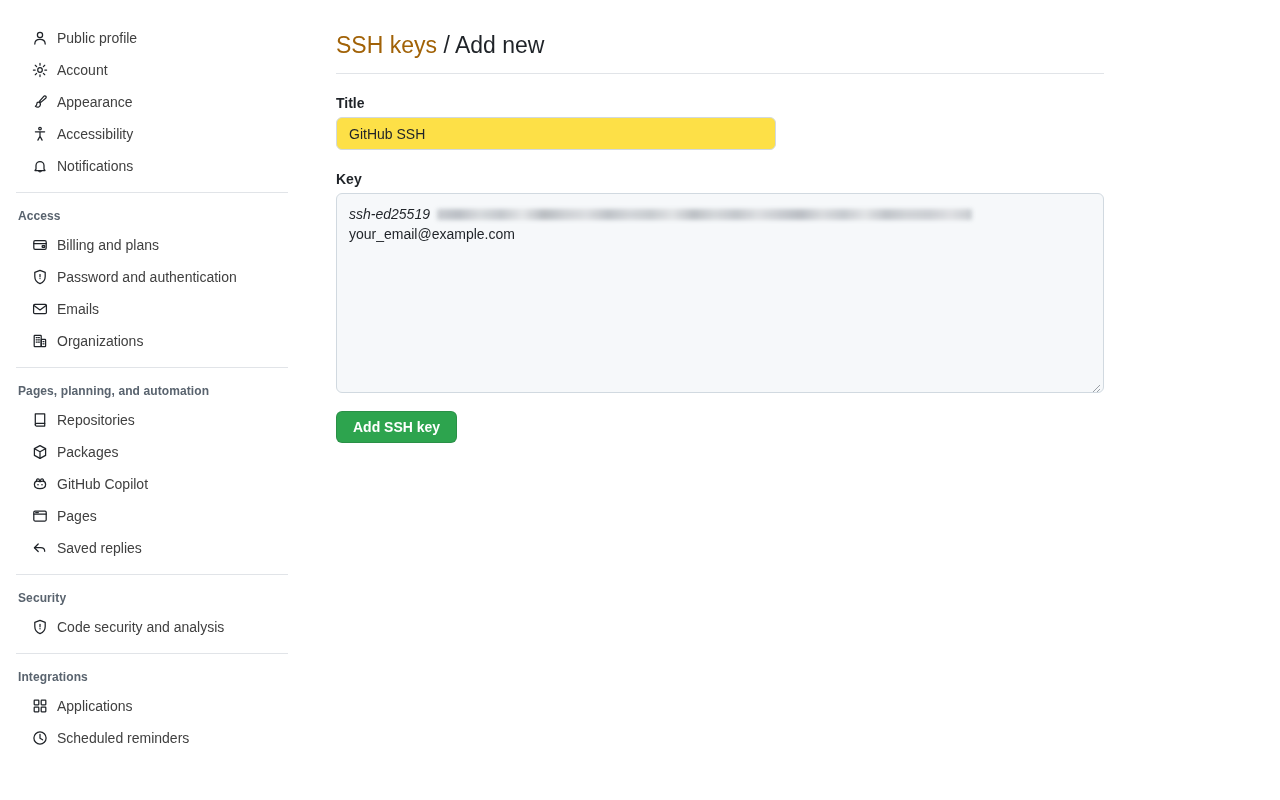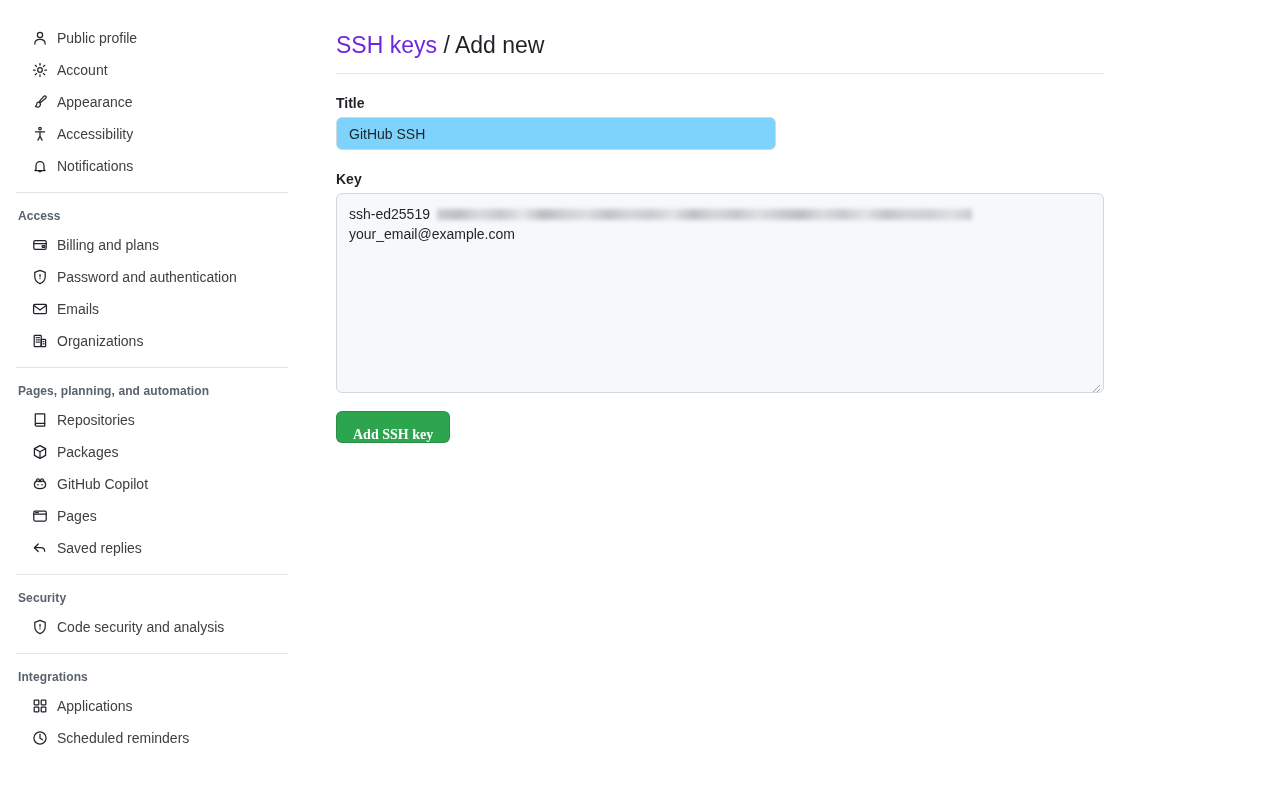--- a/index.html
+++ b/index.html
@@ -89,21 +89,21 @@
   .page-head {
     padding-top: 16px;
     font-size: 23px;
     font-weight: normal;
     line-height: 1.3;
     padding-bottom: 12px;
     border-bottom: 1px solid #e1e4e8;
     width: 768px;
   }
   .page-head .link {
-    color: #6d28d9;
+    color: #a16207;
     text-decoration: none;
     cursor: pointer;
   }
   .page-head .sep { color: #1f2328; }
   .page-head .cur { color: #1f2328; }
 
   .field-label {
     font-size: 14px;
     font-weight: bold;
     margin-top: 21px;
@@ -111,21 +111,21 @@
     display: block;
   }
   .text-input {
     display: block;
     width: 440px;
     height: 33px;
     padding: 5px 12px;
     font-size: 14px;
     font-family: "Liberation Sans", sans-serif;
     color: #1f2328;
-    background: #7dd3fc;
+    background: #fde047;
     border: 1px solid #d1d9e0;
     border-radius: 6px;
     outline: none;
   }
   .key-box {
     position: relative;
     width: 768px;
     height: 200px;
     background: #f6f8fa;
     border: 1px solid #d1d9e0;
@@ -137,21 +137,21 @@
     color: #1f2328;
     overflow: hidden;
     cursor: text;
   }
   .key-line1 {
     display: flex;
     align-items: center;
     white-space: nowrap;
     height: 20px;
   }
-  .key-prefix { flex: 0 0 auto; }
+  .key-prefix { flex: 0 0 auto; font-style: italic; }
   .blur-body {
     position: relative;
     margin-left: 7px;
     height: 11px;
     width: 535px;
     flex: 0 0 auto;
     border-radius: 1px;
     background:
       linear-gradient(90deg,
         #c9ccd1 0%, #b9bdc3 4%, #d7dadd 8%, #c2c6cb 12%,
@@ -168,26 +168,26 @@
   .resize-grip {
     position: absolute;
     right: 2px; bottom: 2px;
     width: 12px; height: 12px;
     pointer-events: none;
   }
   .btn-primary {
     margin-top: 18px;
     display: inline-block;
     height: 32px;
-    padding: 8px 16px;
+    padding: 0 16px;
     background: #2da44e;
     color: #ffffff;
     font-size: 14px;
     font-weight: bold;
-    font-family: Liberation Serif, serif;
+    font-family: Liberation Sans, sans-serif;
     border: 1px solid rgba(27,31,36,0.15);
     border-radius: 6px;
     cursor: pointer;
     line-height: 30px;
   }
 </style>
 </head>
 <body>
 
 <div class="page">

